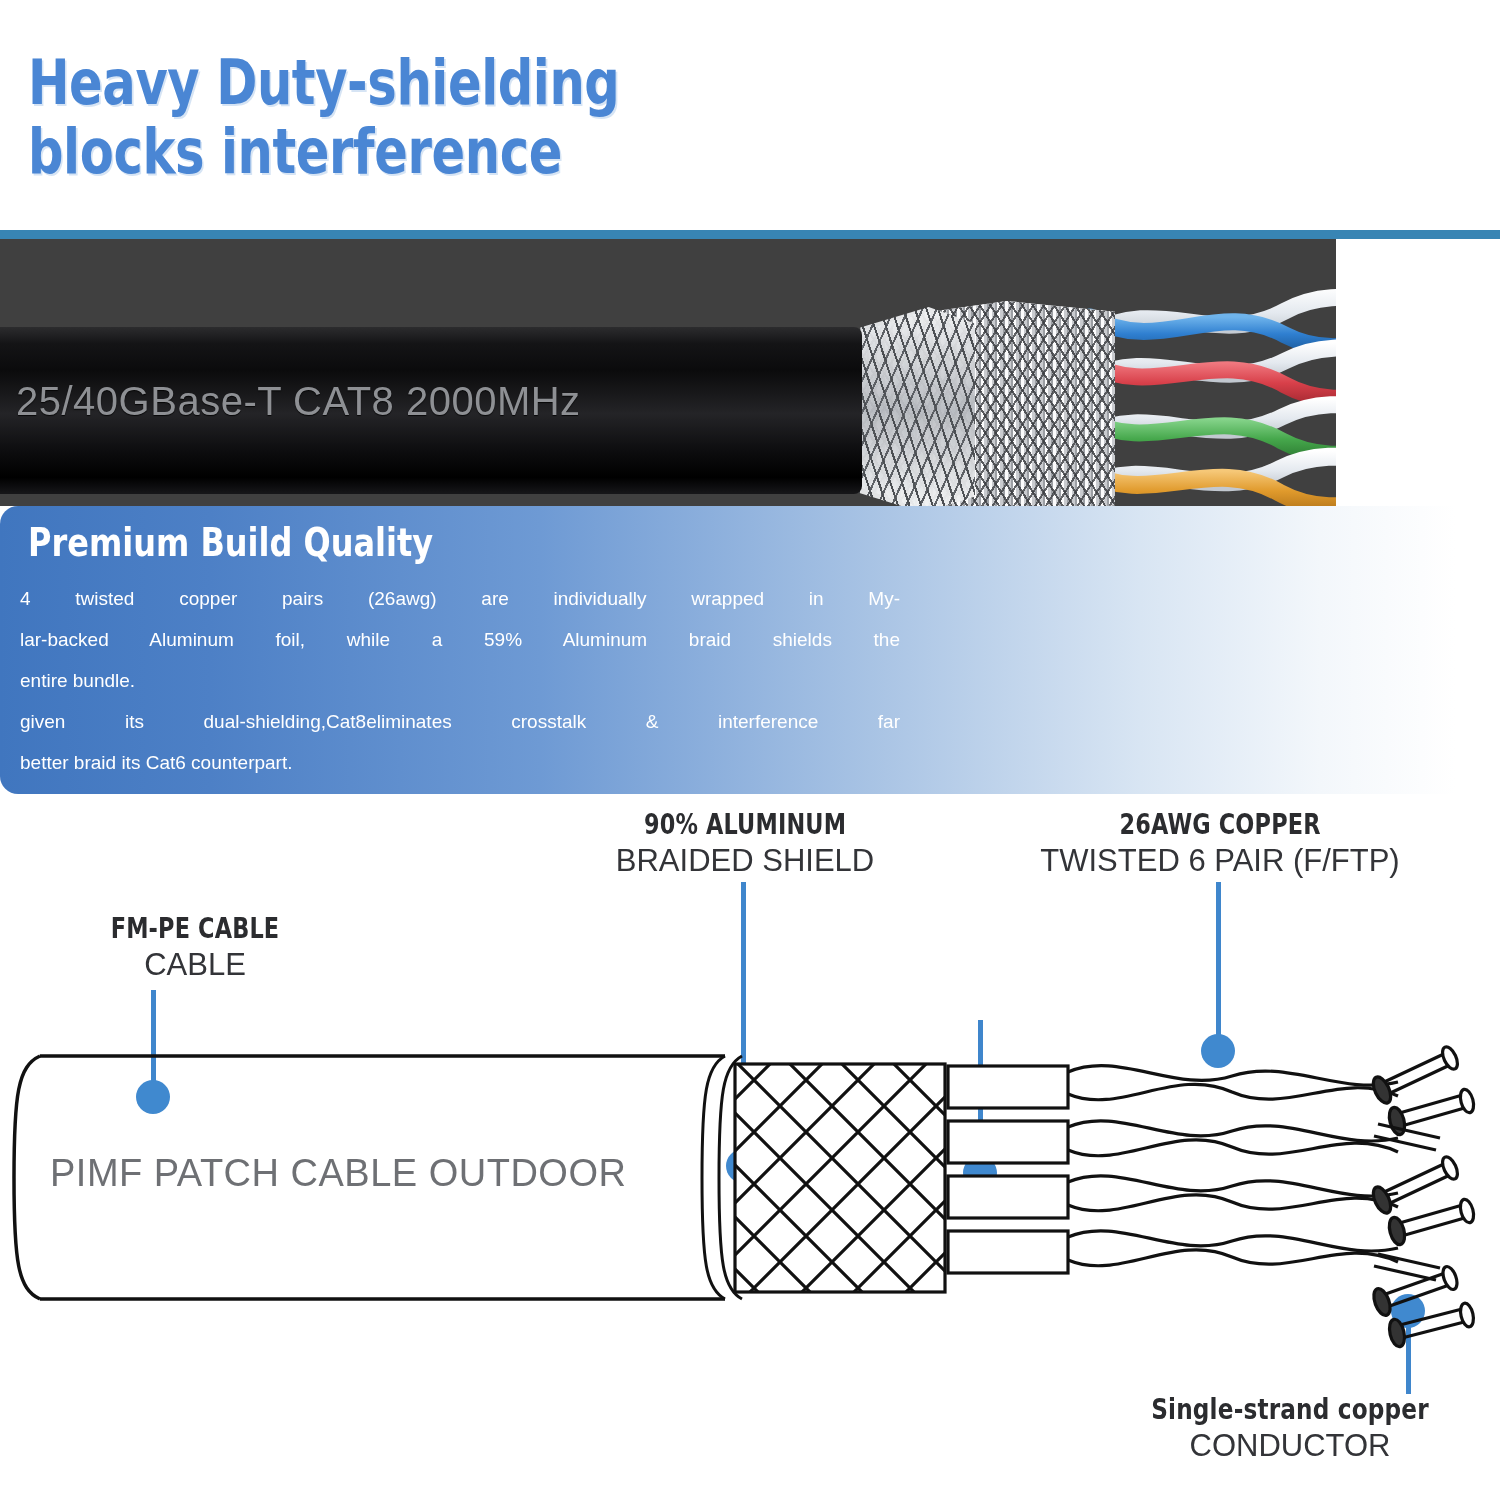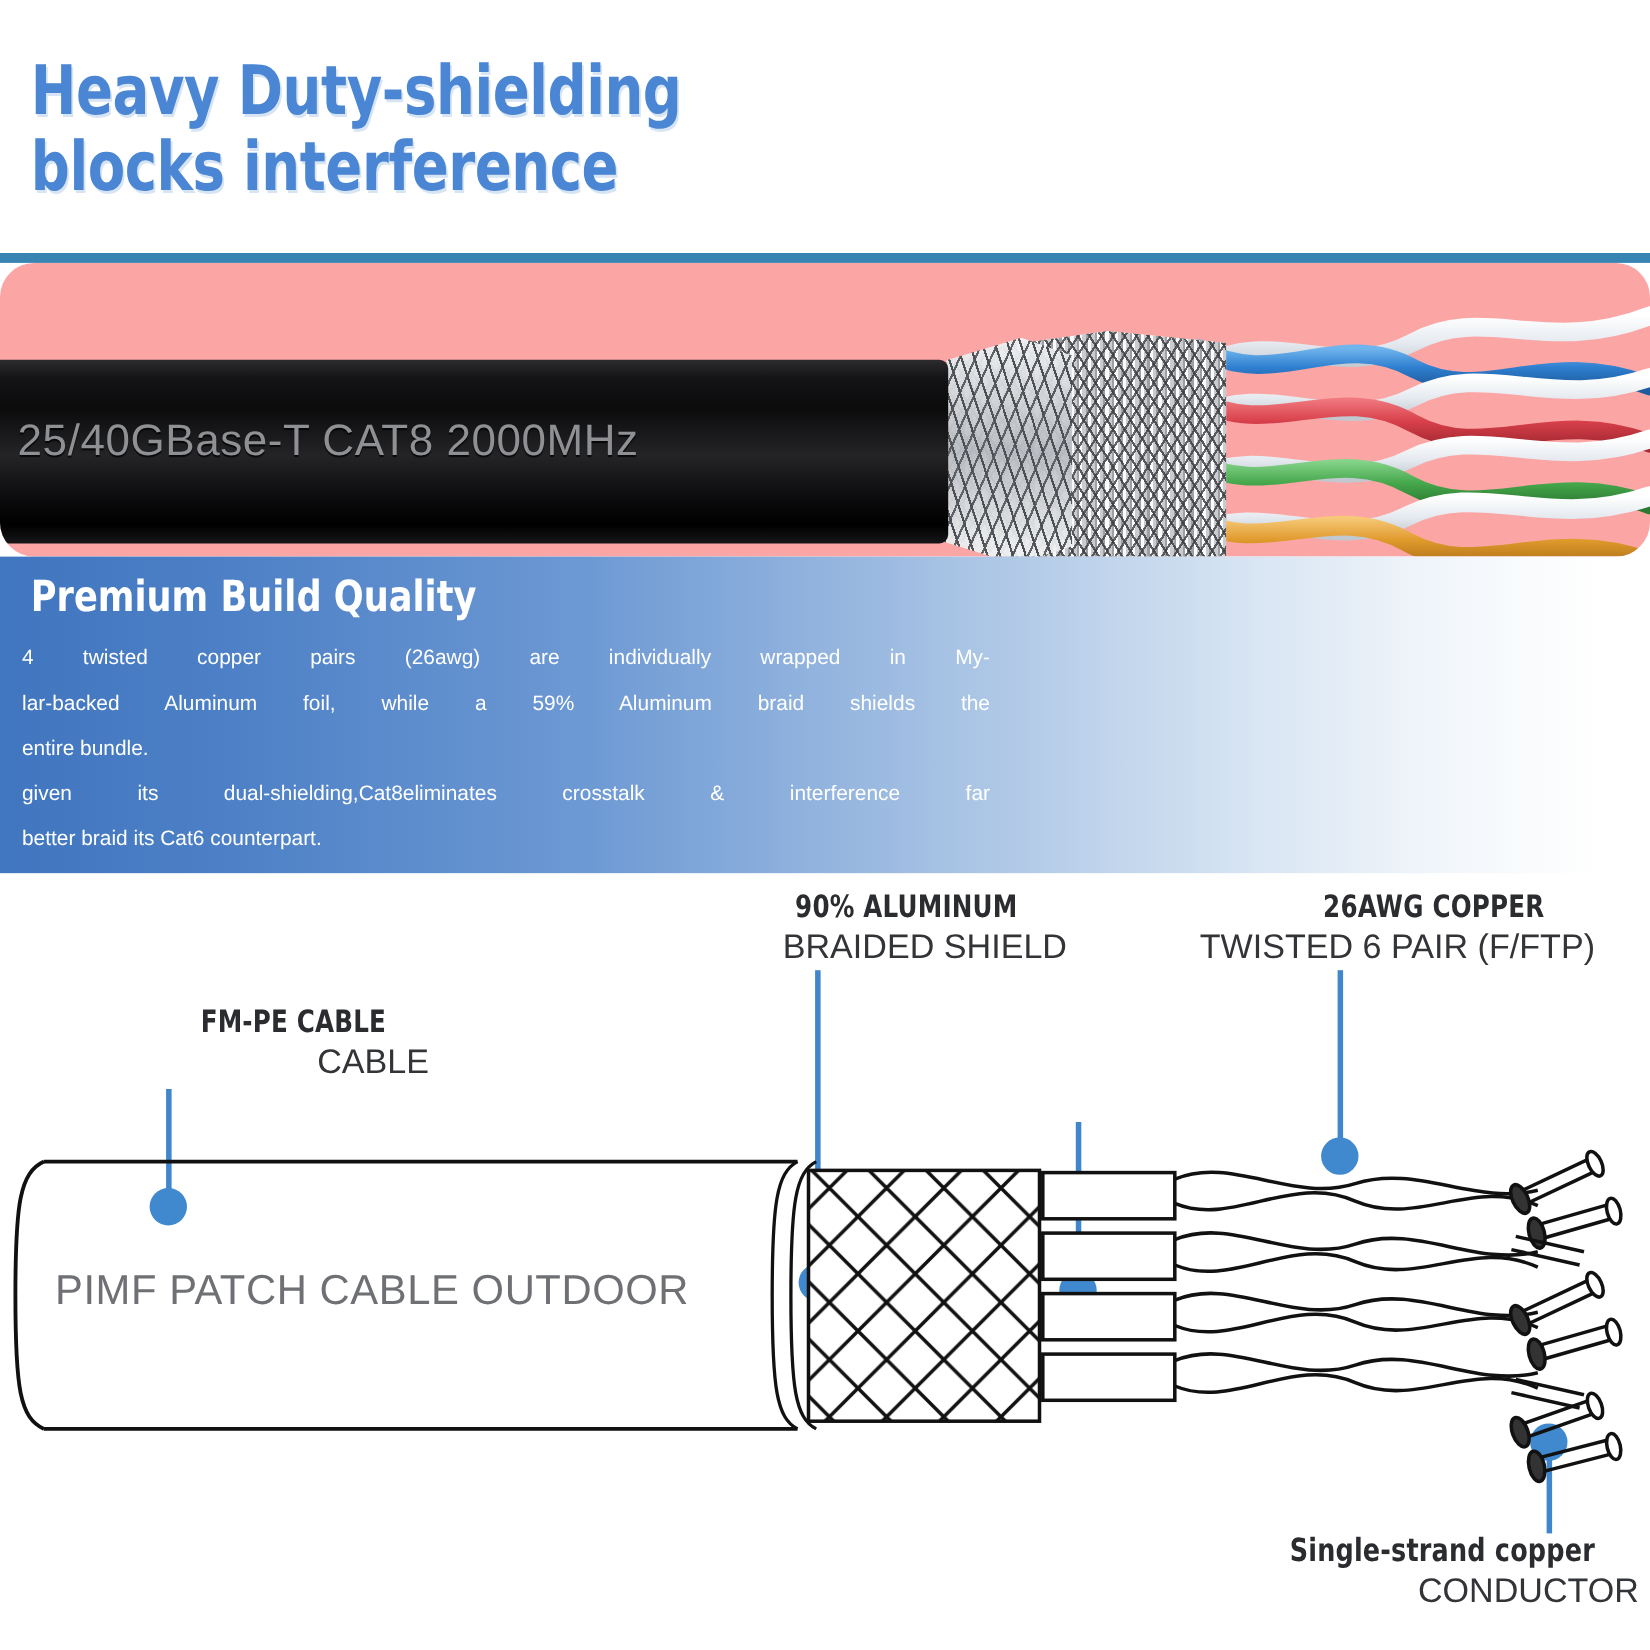--- a/index.html
+++ b/index.html
@@ -43,25 +43,24 @@
     width: 1500px;
     height: 9px;
     background: #3885b4;
   }
 
   
   .photo-band {
     position: absolute;
     left: 0;
     top: 217px;
-    width: 1500px;
+    width: 1336px;
     height: 267px;
-    background: #fca5a5;
+    background: #404040;
     overflow: hidden;
-    border-radius: 31px;
   }
   .jacket {
     position: absolute;
     left: -10px;
     top: 88px;
     width: 872px;
     height: 167px;
     background: linear-gradient(to bottom,
         #2c2c2e 0%, #141416 10%, #0b0b0c 26%,
         #242427 52%, #0d0d0f 74%, #000 90%, #17171a 100%);
@@ -109,20 +108,21 @@
   
   .blue-panel {
     position: absolute;
     left: 0;
     top: 484px;
     width: 1500px;
     height: 288px;
     background: linear-gradient(to right,
         #4076bf 0%, #4d80c6 14%, #6e9ad4 36%,
         #a8c3e4 58%, #d8e5f3 76%, #f3f7fb 88%, #ffffff 97%);
+    border-radius: 18px;
   }
   .panel-heading {
     position: absolute;
     left: 28px;
     top: 14px;
     color: #ffffff;
     font-family: "DejaVu Sans", sans-serif;
     font-weight: bold;
     font-size: 39px;
     transform: scaleX(0.82);
@@ -146,21 +146,21 @@
   .diagram {
     position: absolute;
     left: 0;
     top: 772px;
     width: 1500px;
     height: 728px;
     background: #ffffff;
   }
   .callout {
     position: absolute;
-    text-align: right;
+    text-align: center;
     color: #2f3033;
     white-space: nowrap;
   }
   .callout .l1 {
     font-family: "DejaVu Sans", sans-serif;
     font-weight: bold;
     font-size: 28px;
     display: block;
     transform: scaleX(0.80);
     letter-spacing: 0.2px;

